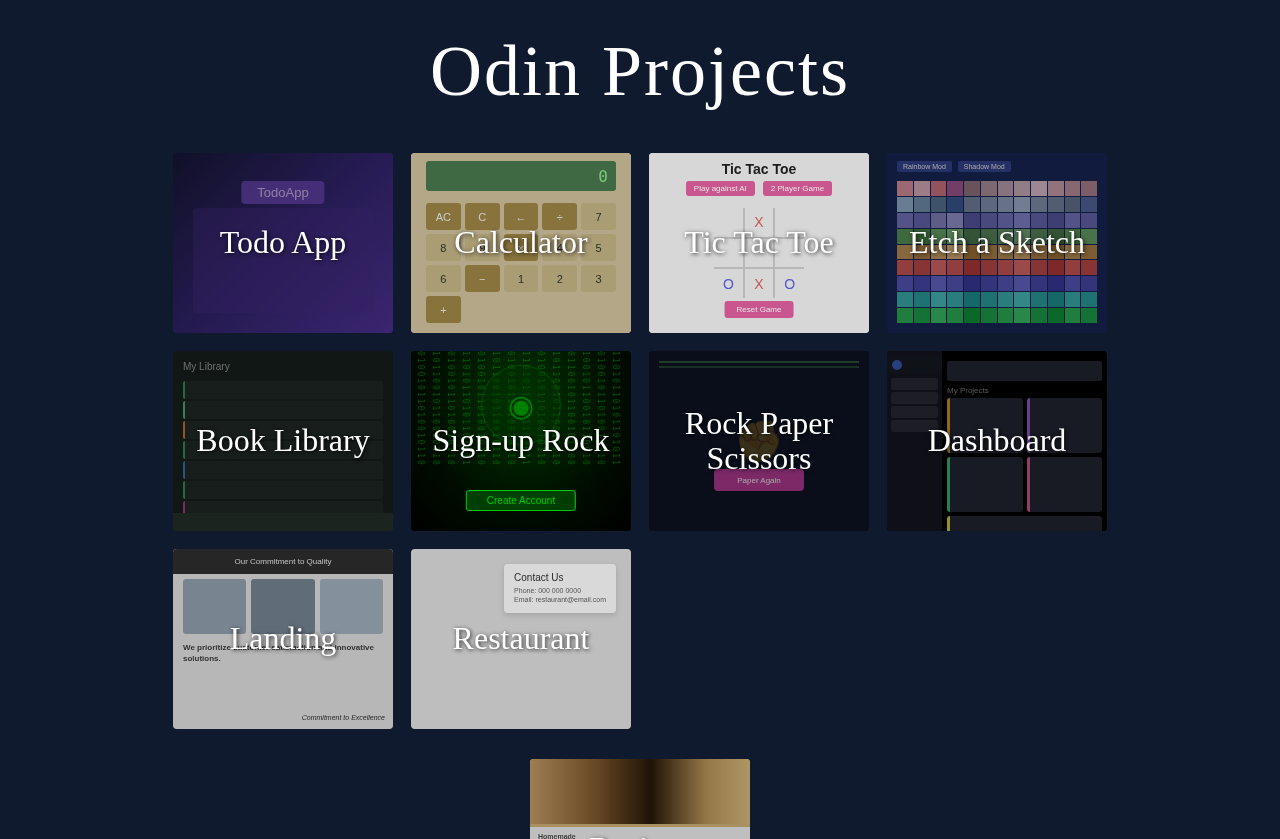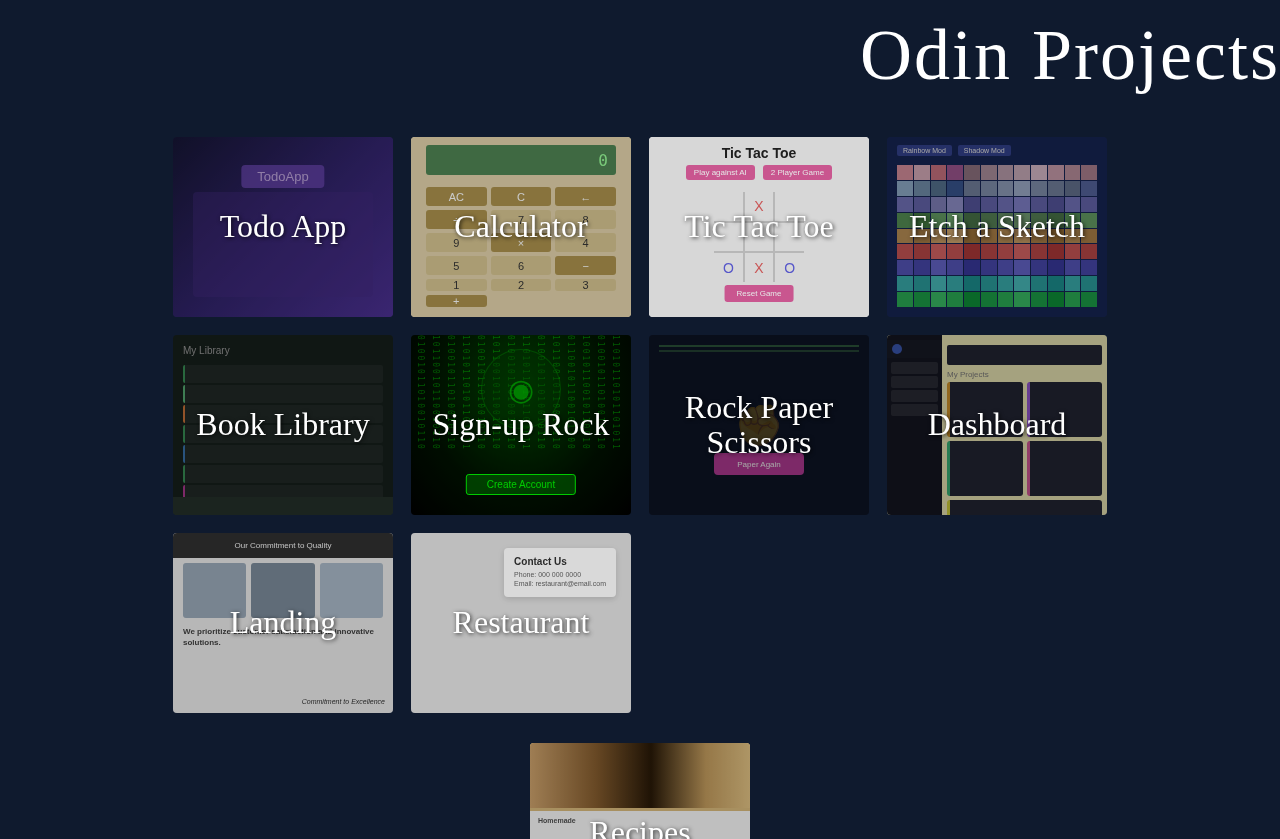--- a/index.html
+++ b/index.html
@@ -10,25 +10,25 @@
 
     body {
       background-color: #0f1a2e;
       font-family: Georgia, 'Times New Roman', serif;
       min-height: 839px;
       width: 1280px;
       overflow-x: hidden;
     }
 
     .page-title {
-      text-align: right;
+      text-align: center;
       color: #ffffff;
       font-size: 72px;
       font-weight: normal;
-      padding: 14px 0 40px 0;
+      padding: 30px 0 40px 0;
       letter-spacing: 2px;
     }
 
     .grid-container {
       display: grid;
       grid-template-columns: repeat(4, 220px);
       gap: 18px;
       justify-content: center;
       padding: 0 0 30px 0;
     }
@@ -118,21 +118,21 @@
       font-family: monospace;
       font-size: 16px;
     }
     .calc-keys {
       position: absolute;
       top: 50px;
       left: 15px;
       right: 15px;
       bottom: 10px;
       display: grid;
-      grid-template-columns: repeat(3, 1fr);
+      grid-template-columns: repeat(5, 1fr);
       grid-template-rows: repeat(4, 1fr);
       gap: 4px;
     }
     .calc-key {
       background: #c8b888;
       border-radius: 3px;
       display: flex;
       align-items: center;
       justify-content: center;
       font-family: sans-serif;
@@ -231,21 +231,21 @@
       top: 0;
       font-family: monospace;
       font-size: 8px;
       color: #00ff00;
       writing-mode: vertical-lr;
       letter-spacing: 2px;
     }
 
     
     .dash-bg {
-      background: #fef9c3;
+      background: #000000;
       position: relative;
     }
     .dash-sidebar {
       position: absolute;
       top: 0;
       left: 0;
       width: 55px;
       height: 100%;
       background: #161824;
     }
@@ -357,21 +357,21 @@
       right: 15px;
       background: white;
       border-radius: 4px;
       padding: 8px 10px;
       box-shadow: 0 2px 6px rgba(0,0,0,0.15);
     }
     .contact-title {
       font-size: 10px;
       font-family: sans-serif;
       color: #333;
-      font-weight: bold;
+      font-weight: normal;
       margin-bottom: 4px;
     }
     .contact-line {
       font-size: 7px;
       font-family: sans-serif;
       color: #666;
       margin-bottom: 2px;
     }
 
     

